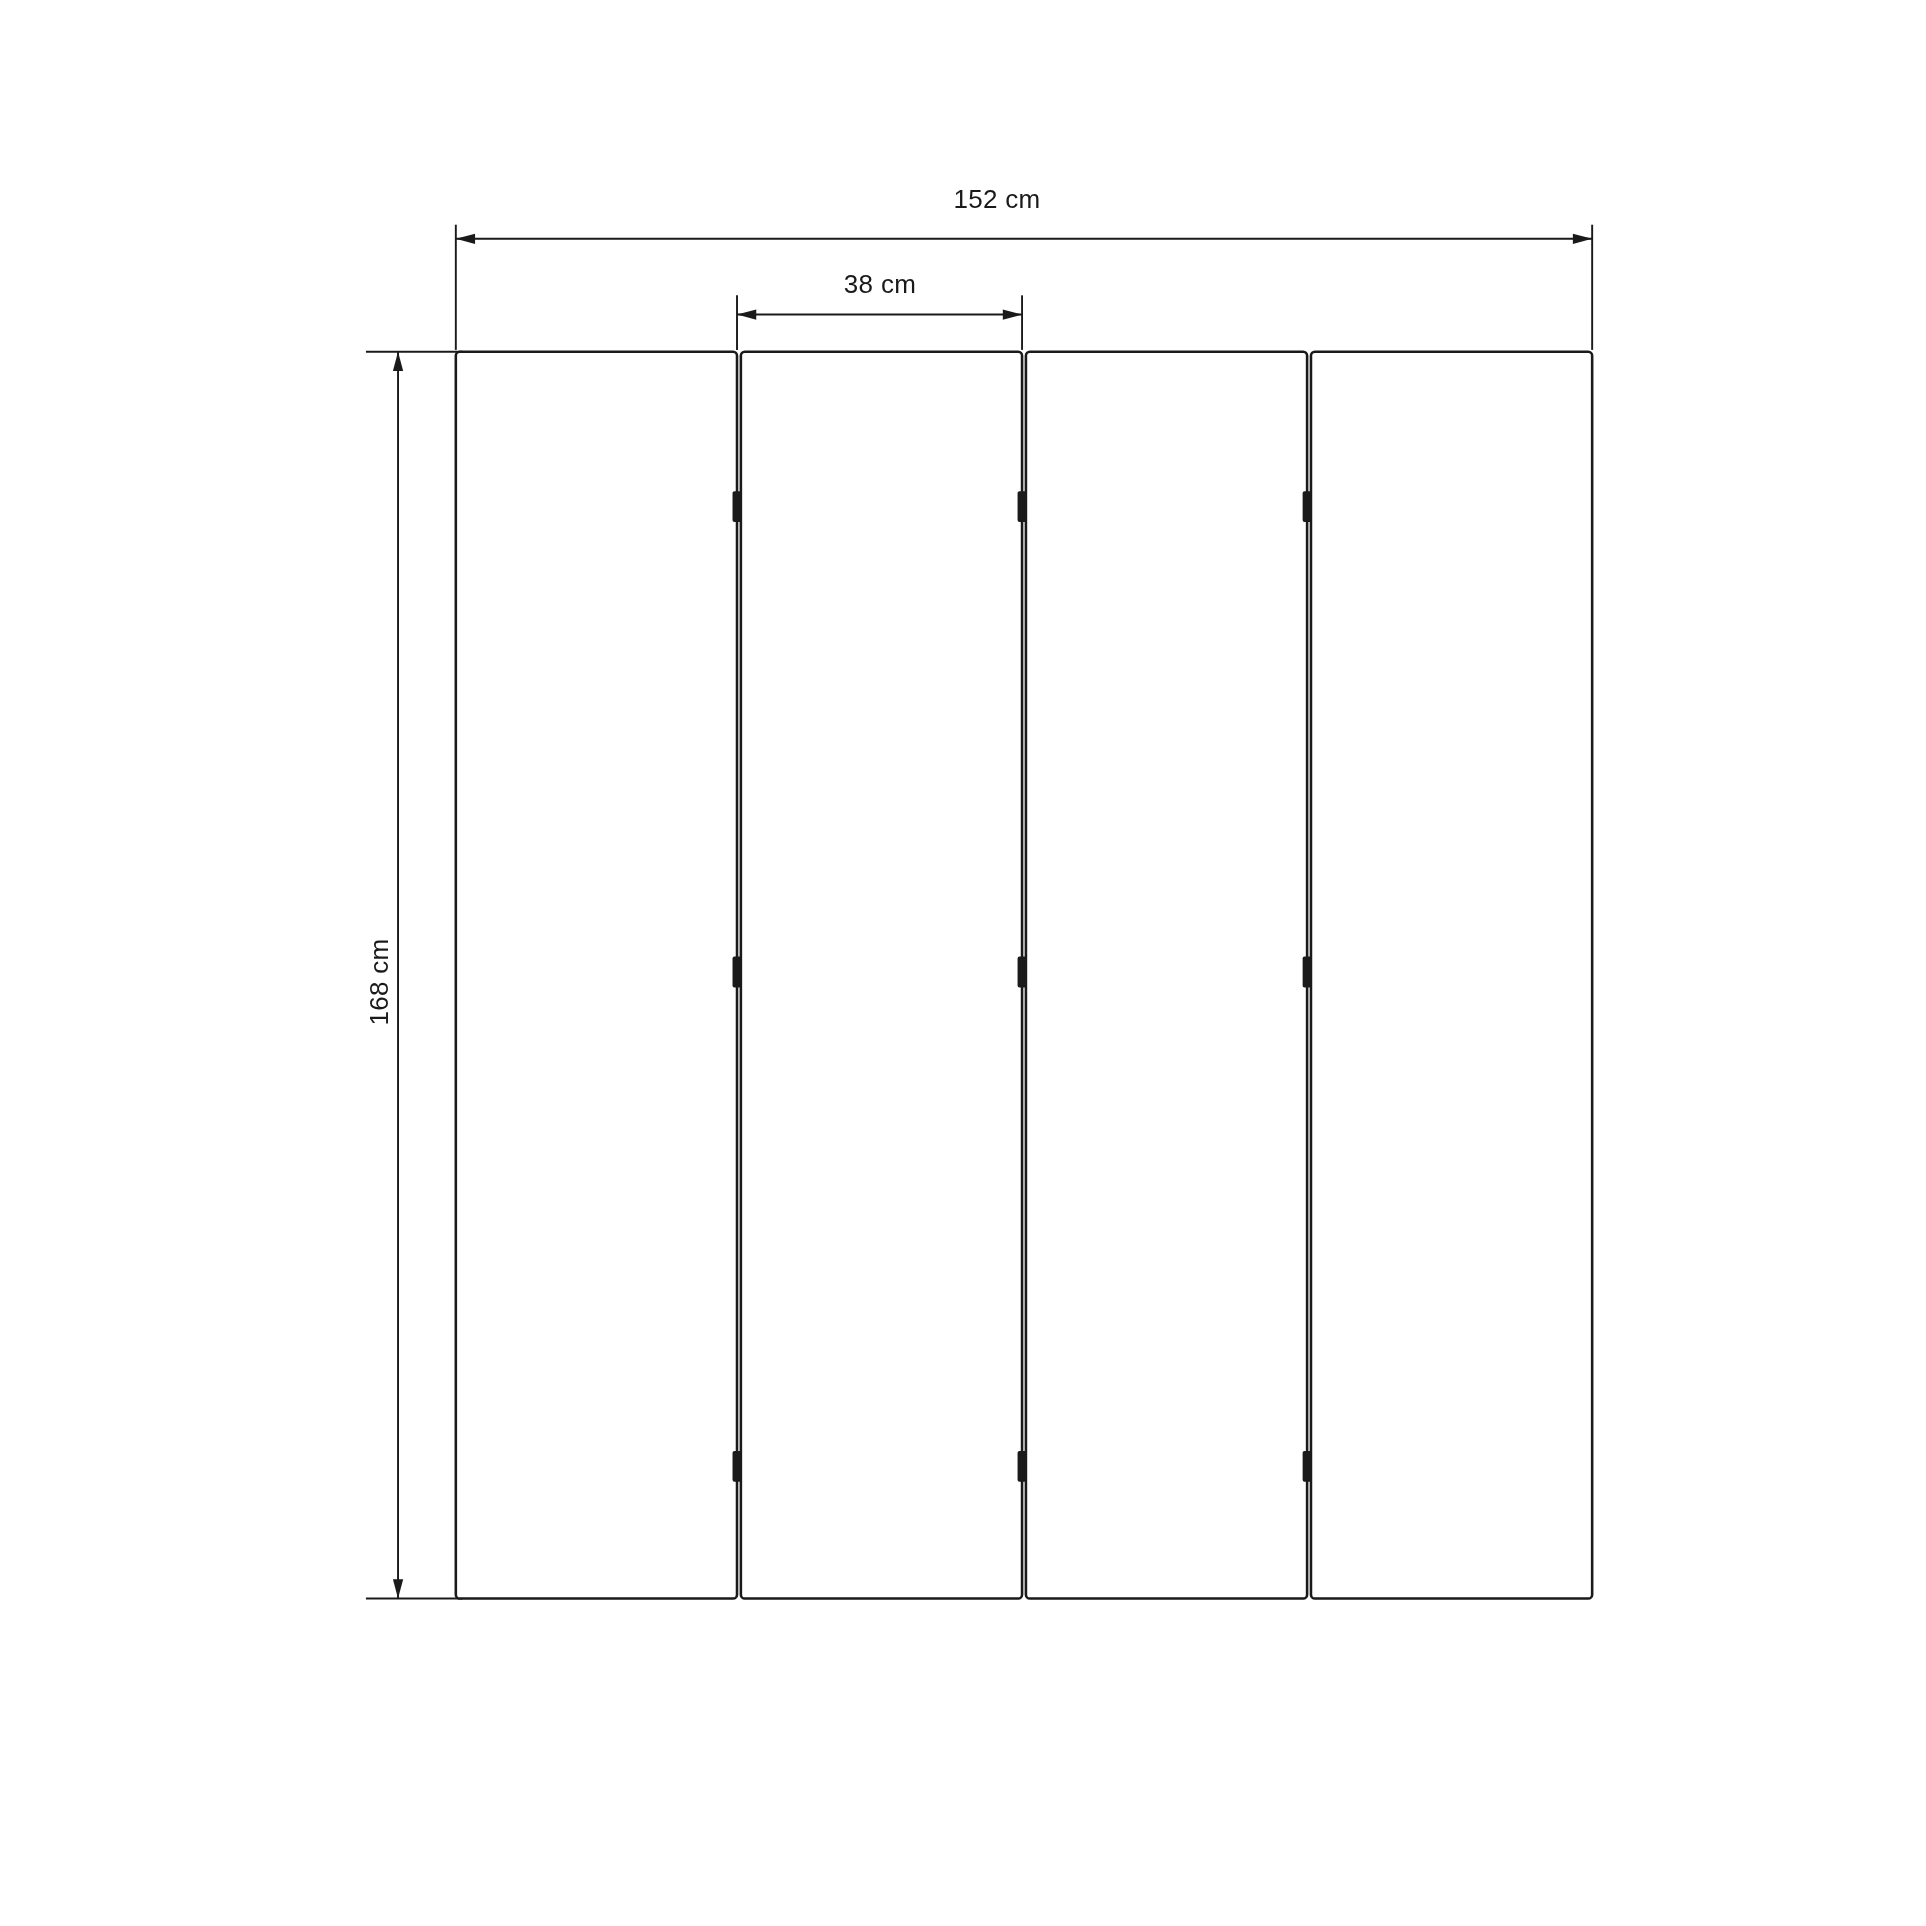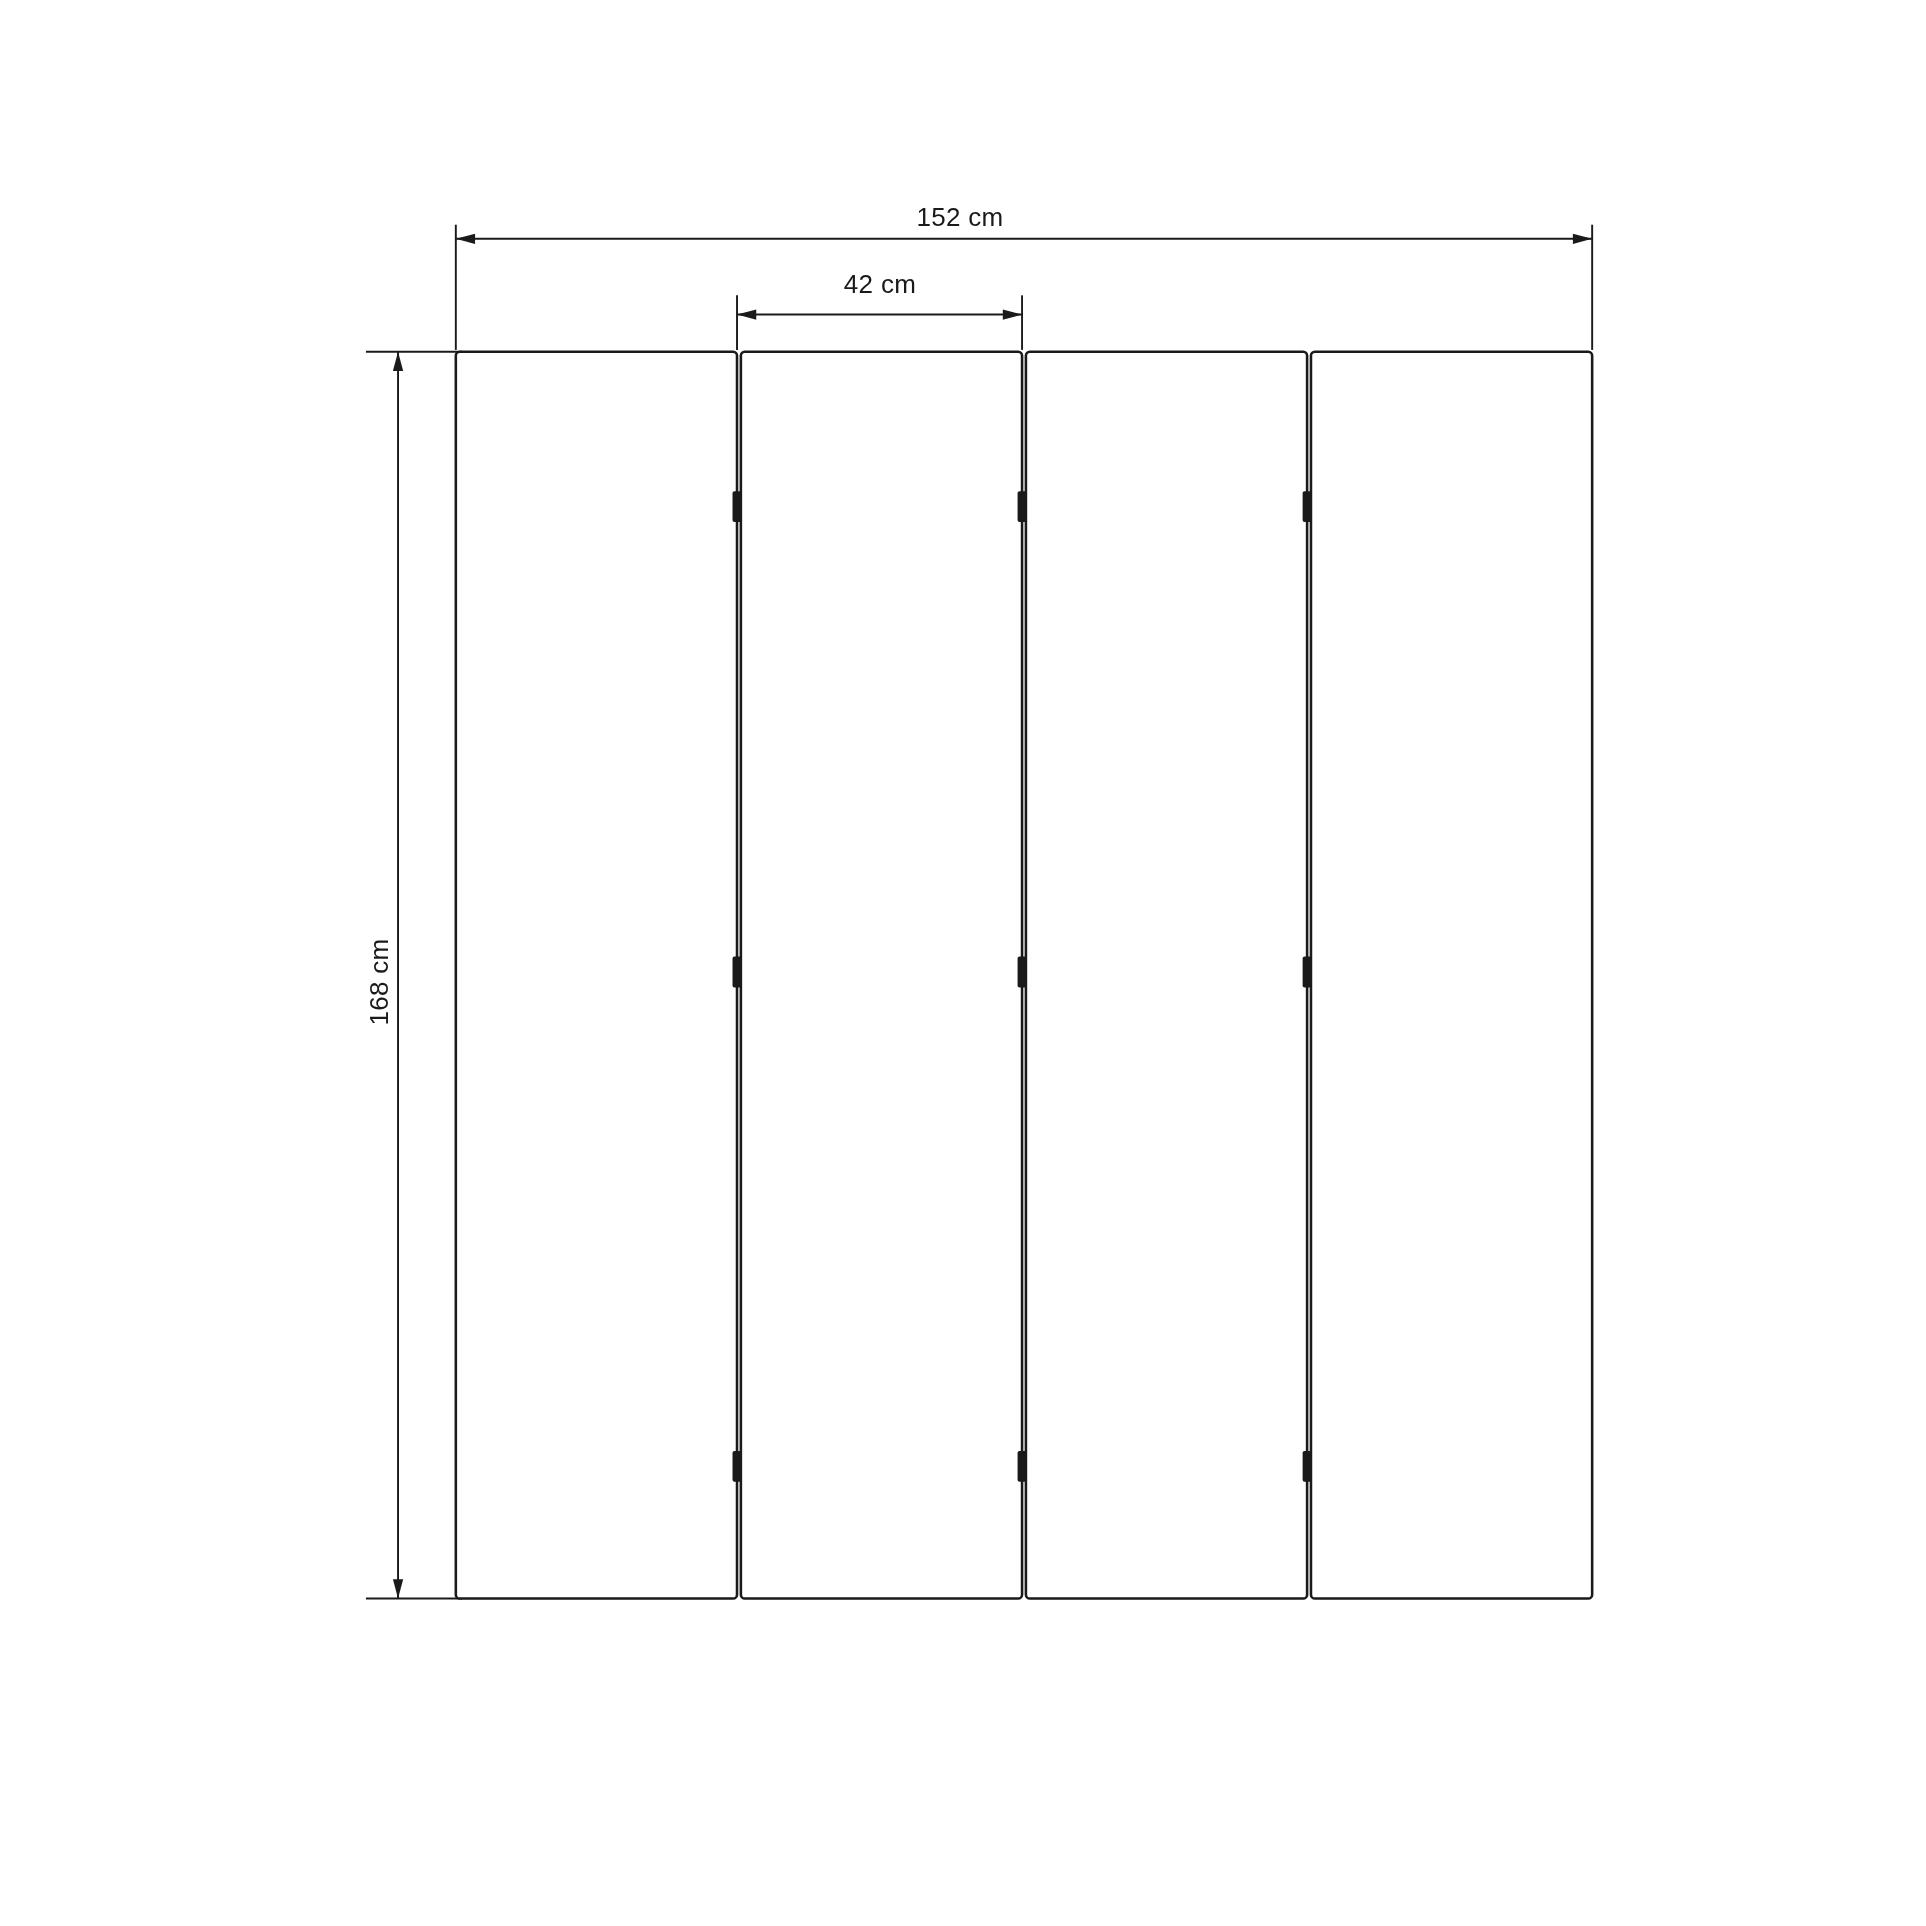--- a/index.html
+++ b/index.html
@@ -29,24 +29,23 @@
   }
   .dim-label {
     position: absolute;
     font-family: "Liberation Sans", sans-serif;
     font-size: 26px;
     letter-spacing: 0.3px;
     color: #1a1a1a;
     white-space: nowrap;
   }
   #label-width-total {
-    left: 960px;
+    left: 997px;
     top: 199px;
     transform: translate(-50%, -50%);
-    margin-top: 18px;
   }
   #label-width-panel {
     left: 880px;
     top: 284px;
     transform: translate(-50%, -50%);
   }
   #label-height-total {
     left: 379px;
     top: 982px;
     transform: translate(-50%, -50%) rotate(-90deg);
@@ -109,18 +108,18 @@
 
       <rect x="2029" y="765" width="14" height="48" rx="3"></rect>
       <rect x="2029" y="1490" width="14" height="48" rx="3"></rect>
       <rect x="2029" y="2260" width="14" height="48" rx="3"></rect>
     </g>
 
   </svg>
 
   <div class="dim-label" id="label-width-total">152 cm</div>
 
-  <div class="dim-label" id="label-width-panel">42 cm</div>
+  <div class="dim-label" id="label-width-panel">38 cm</div>
 
   <div class="dim-label" id="label-height-total">168 cm</div>
 
 </div>
 
 
 </body></html>

